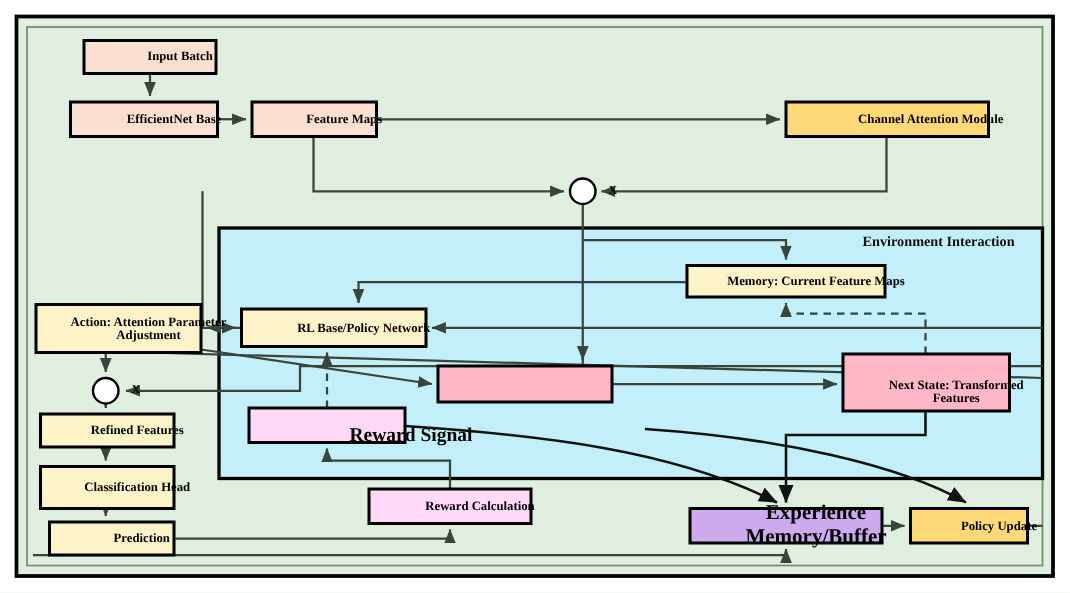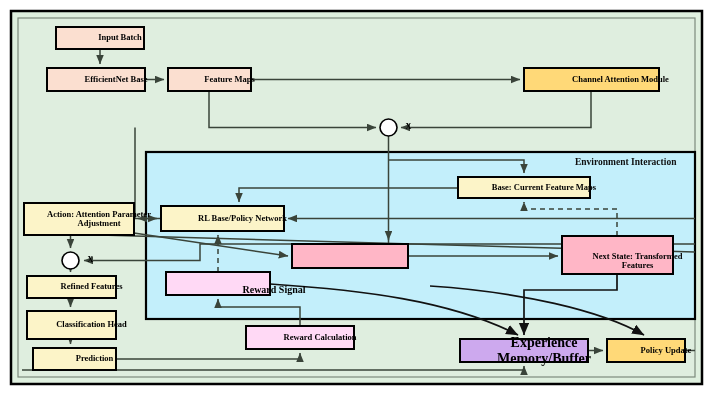--- a/index.html
+++ b/index.html
@@ -123,26 +123,26 @@
   </g>
 </svg>
 
 <div class="panelTitle" style="left:575px;top:157px;font-size:9.5px;">Environment Interaction</div>
 
 <div class="nodeLabel" style="left:56px;top:27px;width:88px;height:22px;font-size:8.5px;">Input Batch</div>
 <div class="nodeLabel" style="left:47px;top:68px;width:98px;height:23px;font-size:8.5px;">EfficientNet Base</div>
 <div class="nodeLabel" style="left:168px;top:68px;width:83px;height:23px;font-size:8.5px;">Feature Maps</div>
 <div class="nodeLabel" style="left:524px;top:68px;width:153px;height:23px;font-size:8.5px;text-align:center;">Channel Attention Module</div>
 <div class="nodeLabel" style="left:380px;top:119px;width:17px;height:17px;font-size:8px;">X</div>
-<div class="nodeLabel" style="left:458px;top:177px;width:132px;height:21px;font-size:8.5px;">Base: Current Feature Maps</div>
+<div class="nodeLabel" style="left:458px;top:177px;width:132px;height:21px;font-size:8.5px;">Memory: Current Feature Maps</div>
 <div class="nodeLabel" style="left:161px;top:206px;width:123px;height:25px;font-size:8.5px;">RL Base/Policy Network</div>
 <div class="nodeLabel" style="left:24px;top:203px;width:110px;height:32px;font-size:8.5px;">Action: Attention Parameter Adjustment</div>
 <div class="nodeLabel" style="left:562px;top:236px;width:111px;height:50px;font-size:8.5px;">Next State: Transformed Features</div>
 <div class="nodeLabel" style="left:62px;top:252px;width:17px;height:17px;font-size:8px;">X</div>
-<div class="nodeLabel" style="left:166px;top:272px;width:104px;height:37px;font-size:10px;padding-left:36px;">Reward Signal</div>
+<div class="nodeLabel" style="left:166px;top:272px;width:104px;height:37px;font-size:13px;padding-left:36px;">Reward Signal</div>
 <div class="nodeLabel" style="left:27px;top:276px;width:89px;height:22px;font-size:8.5px;">Refined Features</div>
 <div class="nodeLabel" style="left:27px;top:311px;width:89px;height:28px;font-size:8.5px;">Classification Head</div>
 <div class="nodeLabel" style="left:246px;top:326px;width:108px;height:23px;font-size:8.5px;">Reward Calculation</div>
 <div class="nodeLabel" style="left:33px;top:348px;width:83px;height:22px;font-size:8.5px;">Prediction</div>
 <div class="nodeLabel" style="left:460px;top:339px;width:128px;height:23px;font-size:14px;">Experience Memory/Buffer</div>
 <div class="nodeLabel" style="left:607px;top:339px;width:78px;height:23px;font-size:8.5px;">Policy Update</div>
 
 </div>
 
 </body></html>

